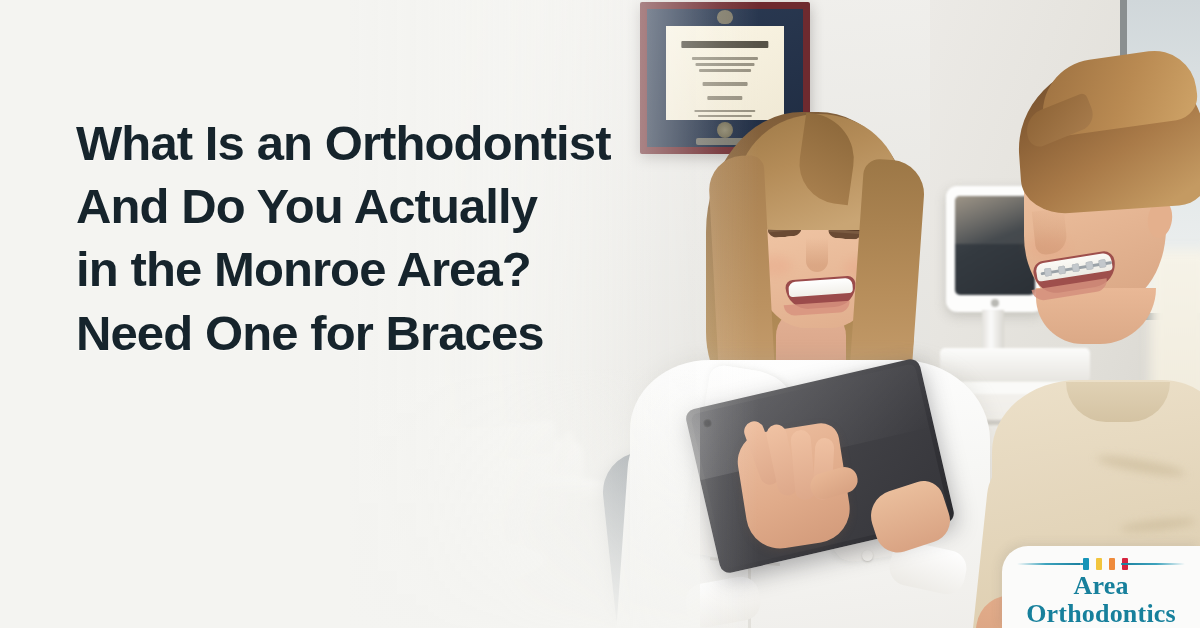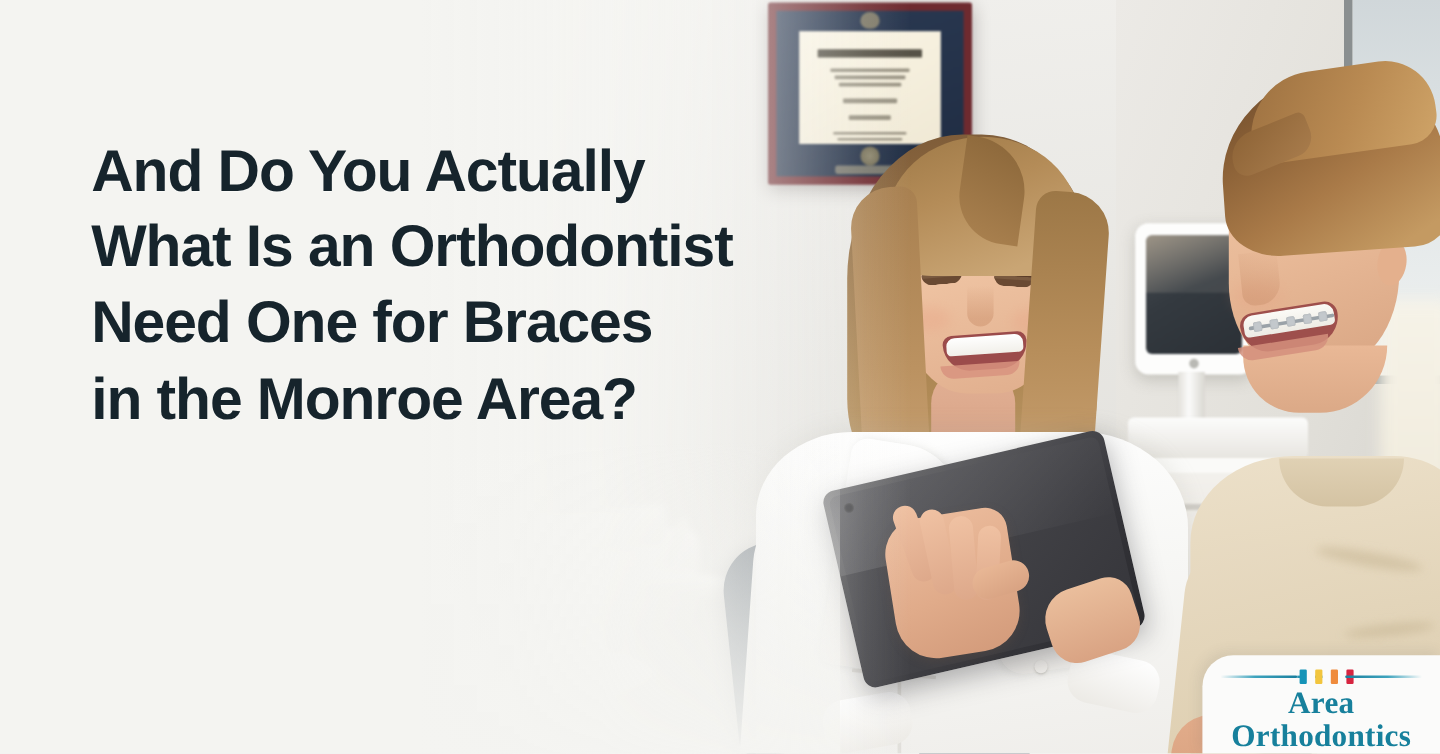--- a/index.html
+++ b/index.html
@@ -790,24 +790,24 @@
       <div class="pat-shirt-fold fold3"></div>
     </div>
 
     <div class="photo-soften"></div>
   </div>
 
   <div class="fade"></div>
   <div class="fade-bottom"></div>
 
   <h1 class="headline">
+    <span class="ln">What Is an Orthodontist</span>
     <span class="ln">And Do You Actually</span>
-    <span class="ln">What Is an Orthodontist</span>
+    <span class="ln">in the Monroe Area?</span>
     <span class="ln">Need One for Braces</span>
-    <span class="ln">in the Monroe Area?</span>
   </h1>
 
   <div class="logo-badge">
     <div class="logo-rule">
       <div class="rule-line rule-left"></div>
       <div class="rule-link lk1"></div>
       <div class="rule-link lk2"></div>
       <div class="rule-link lk3"></div>
       <div class="br br-teal"></div>
       <div class="br br-yellow"></div>

